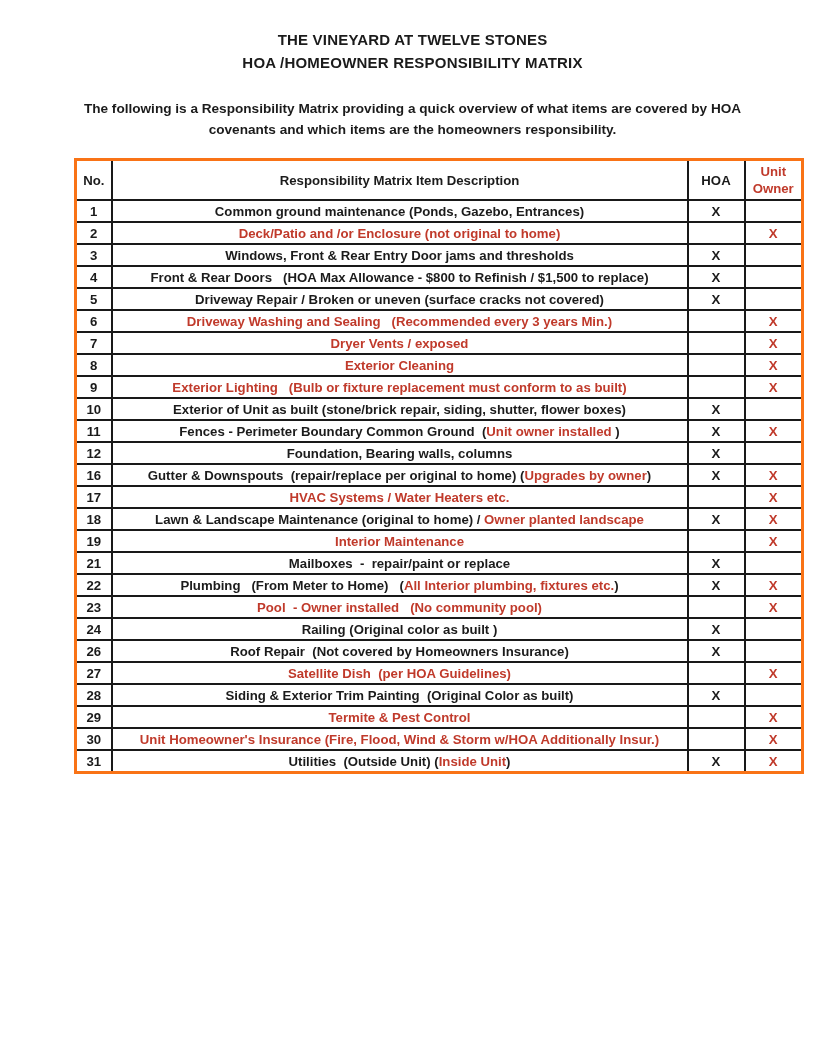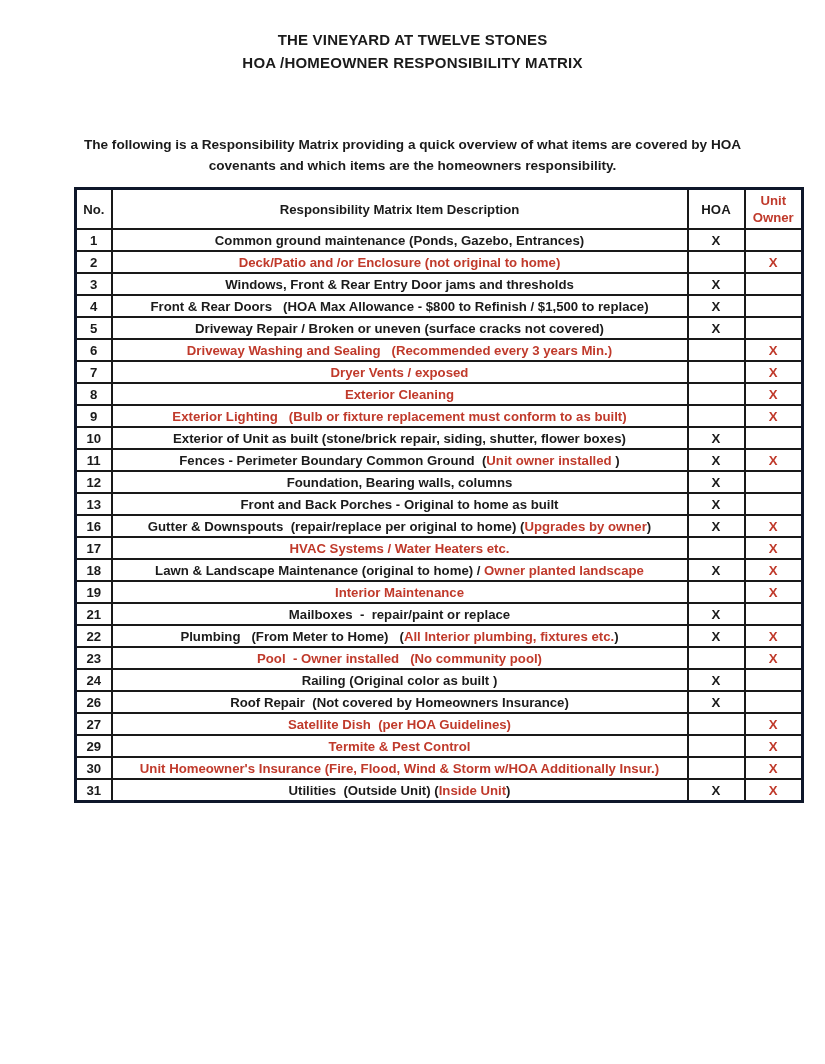--- a/index.html
+++ b/index.html
@@ -14,32 +14,32 @@
     overflow:hidden;
   }
   .title-block{
     padding-top:28px;
     text-align:center;
     font-size:15px;
     line-height:23px;
     letter-spacing:.2px;
   }
   .intro{
-    margin:60px auto 0 auto;
+    margin:24px auto 0 auto;
     max-width:705px;
     text-align:center;
     font-size:13.6px;
     line-height:21px;
   }
   table.matrix{
     border-collapse:collapse;
     table-layout:fixed;
-    margin:11px 0 0 74px;
+    margin:18px 0 0 74px;
     width:727px;
-    border:3px solid #0f172a;
+    border:3px solid #f97316;
   }
   table.matrix th, table.matrix td{
     border:2px solid #191919;
     font-size:13.2px;
     padding:0;
     overflow:hidden;
   }
   col.c-no{width:36px;}
   col.c-desc{width:576px;}
   col.c-hoa{width:57px;}
@@ -167,26 +167,20 @@
       <td class="mark-cell unit-cell">X</td>
     </tr>
 
     <tr>
       <td class="no-cell">12</td>
       <td class="desc-cell"><span>Foundation, Bearing walls, columns</span></td>
       <td class="mark-cell hoa-cell">X</td>
       <td class="mark-cell unit-cell"></td>
     </tr>
 
-    <tr>
-      <td class="no-cell">13</td>
-      <td class="desc-cell"><span>Front and Back Porches - Original to home as built</span></td>
-      <td class="mark-cell hoa-cell">X</td>
-      <td class="mark-cell unit-cell"></td>
-    </tr>
 
 
 
     <tr>
       <td class="no-cell">16</td>
       <td class="desc-cell"><span>Gutter &amp; Downspouts  (repair/replace per original to home) (</span><span class="red">Upgrades by owner</span><span>)</span></td>
       <td class="mark-cell hoa-cell">X</td>
       <td class="mark-cell unit-cell">X</td>
     </tr>
 
@@ -248,20 +242,26 @@
       <td class="mark-cell unit-cell"></td>
     </tr>
 
     <tr>
       <td class="no-cell">27</td>
       <td class="desc-cell"><span class="red">Satellite Dish  (per HOA Guidelines)</span></td>
       <td class="mark-cell hoa-cell"></td>
       <td class="mark-cell unit-cell">X</td>
     </tr>
 
+    <tr>
+      <td class="no-cell">28</td>
+      <td class="desc-cell"><span>Siding &amp; Exterior Trim Painting  (Original Color as built)</span></td>
+      <td class="mark-cell hoa-cell">X</td>
+      <td class="mark-cell unit-cell"></td>
+    </tr>
 
     <tr>
       <td class="no-cell">29</td>
       <td class="desc-cell"><span class="red">Termite &amp; Pest Control</span></td>
       <td class="mark-cell hoa-cell"></td>
       <td class="mark-cell unit-cell">X</td>
     </tr>
 
     <tr>
       <td class="no-cell">30</td>

